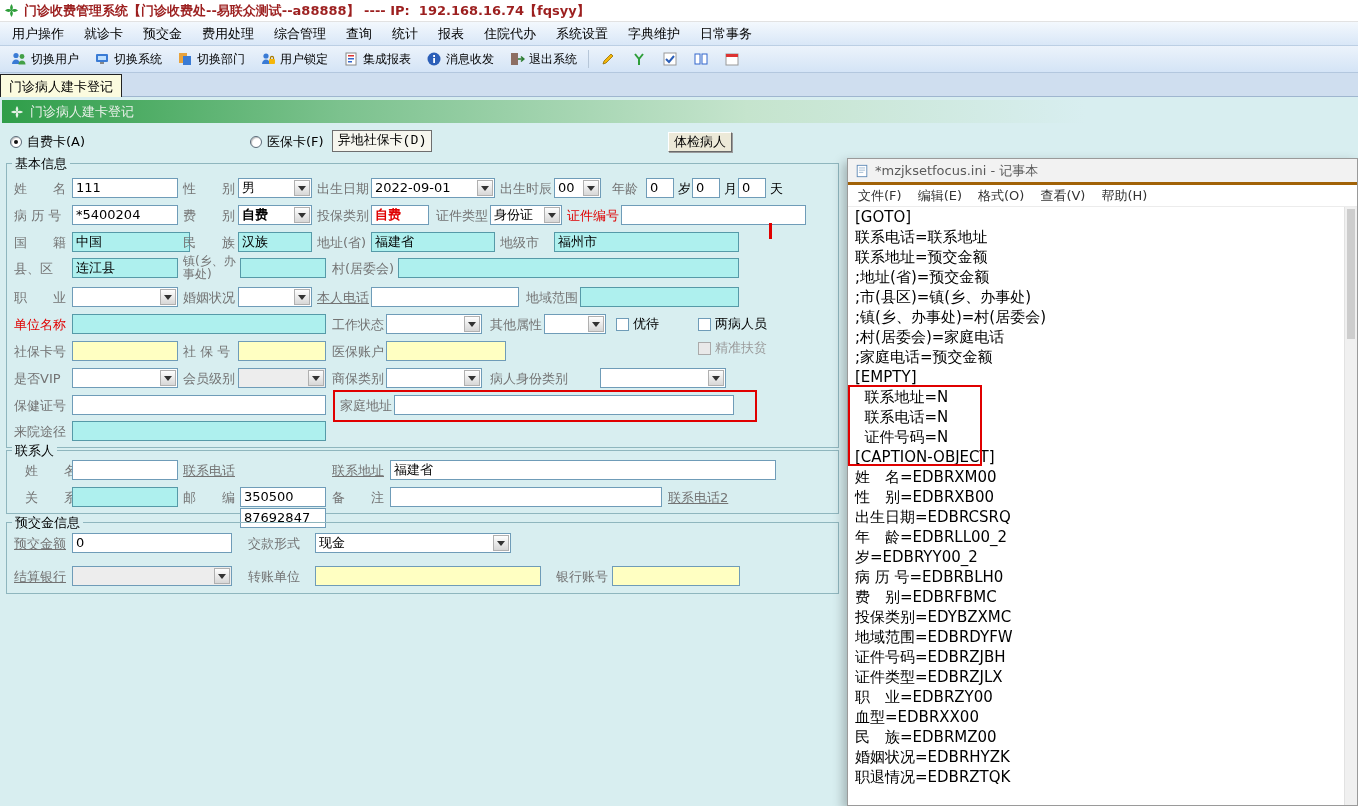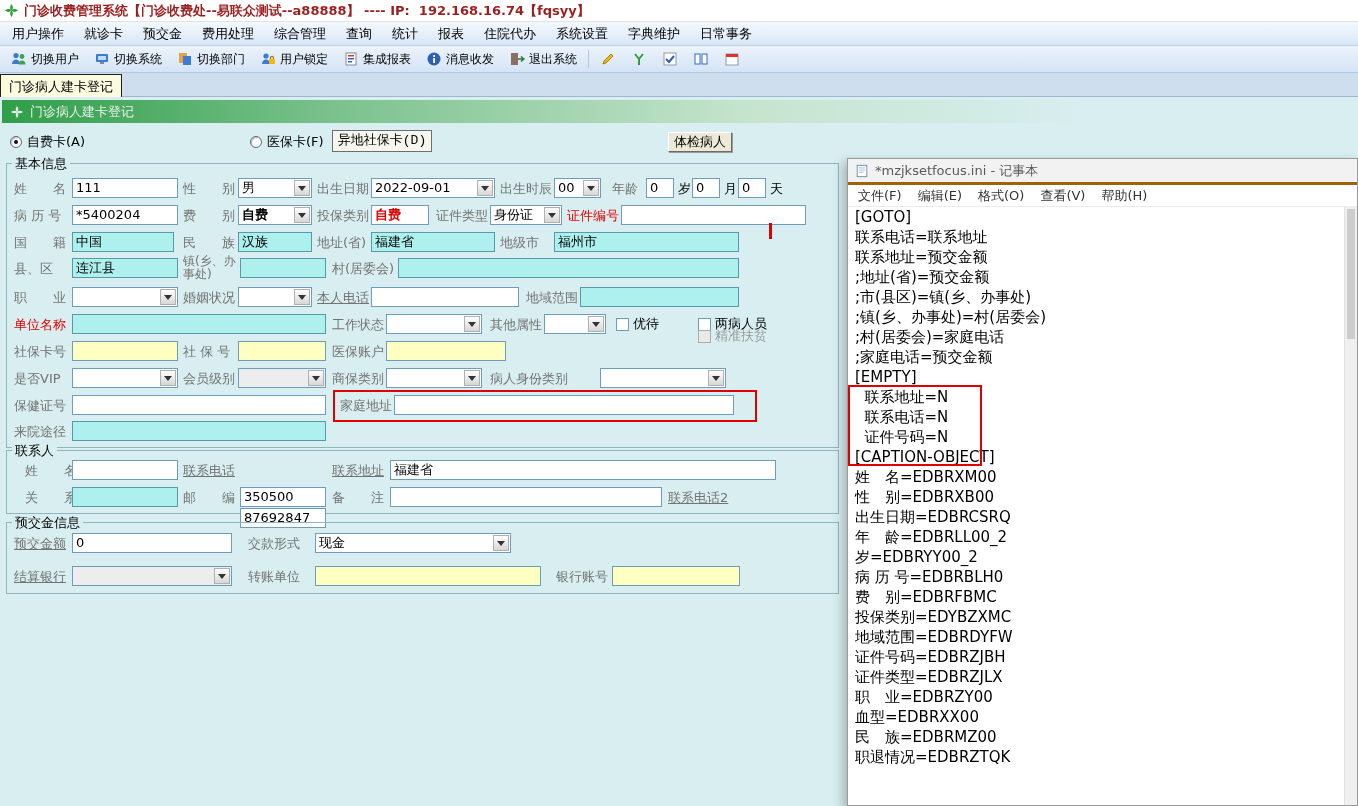--- a/index.html
+++ b/index.html
@@ -237,21 +237,21 @@
   <div class="f-sel" style="left:238px;top:108px;width:74px;font-weight:bold;"><span>自费</span><span class="arrow"></span></div>
   <span class="f-lbl" style="left:317px;top:108px;">投保类别</span>
   <div class="f-inp redtxt" style="left:371px;top:108px;width:58px;">自费</div>
   <span class="f-lbl" style="left:436px;top:108px;">证件类型</span>
   <div class="f-sel" style="left:490px;top:108px;width:72px;"><span>身份证</span><span class="arrow"></span></div>
   <span class="f-lbl red" style="left:567px;top:108px;">证件编号</span>
   <div class="f-inp" style="left:621px;top:108px;width:185px;"></div>
   <div class="red-caret" style="left:769px;top:126px;"></div>
 
   <span class="f-lbl" style="left:14px;top:135px;">国　　籍</span>
-  <div class="f-inp cyan" style="left:72px;top:135px;width:102px;">中国</div>
+  <div class="f-inp cyan" style="left:72px;top:135px;width:118px;">中国</div>
   <span class="f-lbl" style="left:183px;top:135px;">民　　族</span>
   <div class="f-inp cyan" style="left:238px;top:135px;width:74px;">汉族</div>
   <span class="f-lbl" style="left:317px;top:135px;">地址(省)</span>
   <div class="f-inp cyan" style="left:371px;top:135px;width:124px;">福建省</div>
   <span class="f-lbl" style="left:500px;top:135px;">地级市</span>
   <div class="f-inp cyan" style="left:554px;top:135px;width:185px;">福州市</div>
 
   <span class="f-lbl" style="left:14px;top:161px;">县、区</span>
   <div class="f-inp cyan" style="left:72px;top:161px;width:106px;">连江县</div>
   <span class="f-lbl two-line" style="left:183px;top:158px;">镇(乡、办事处)</span>
@@ -276,21 +276,21 @@
   <div class="f-sel" style="left:544px;top:217px;width:62px;"><span></span><span class="arrow"></span></div>
   <div class="f-chk" style="left:616px;top:217px;"><span class="chk-box"></span><span>优待</span></div>
   <div class="f-chk" style="left:698px;top:217px;"><span class="chk-box"></span><span>两病人员</span></div>
 
   <span class="f-lbl" style="left:14px;top:244px;">社保卡号</span>
   <div class="f-inp yellow" style="left:72px;top:244px;width:106px;"></div>
   <span class="f-lbl" style="left:183px;top:244px;">社 保 号</span>
   <div class="f-inp yellow" style="left:238px;top:244px;width:88px;"></div>
   <span class="f-lbl" style="left:332px;top:244px;">医保账户</span>
   <div class="f-inp yellow" style="left:386px;top:244px;width:120px;"></div>
-  <div class="f-chk dis" style="left:698px;top:229px;"><span class="chk-box"></span><span>精准扶贫</span></div>
+  <div class="f-chk dis" style="left:698px;top:241px;"><span class="chk-box"></span><span>精准扶贫</span></div>
 
   <span class="f-lbl" style="left:14px;top:271px;">是否VIP</span>
   <div class="f-sel" style="left:72px;top:271px;width:106px;"><span></span><span class="arrow"></span></div>
   <span class="f-lbl" style="left:183px;top:271px;">会员级别</span>
   <div class="f-sel dis" style="left:238px;top:271px;width:88px;"><span></span><span class="arrow"></span></div>
   <span class="f-lbl" style="left:332px;top:271px;">商保类别</span>
   <div class="f-sel" style="left:386px;top:271px;width:96px;"><span></span><span class="arrow"></span></div>
   <span class="f-lbl" style="left:490px;top:271px;">病人身份类别</span>
   <div class="f-sel" style="left:600px;top:271px;width:126px;"><span></span><span class="arrow"></span></div>
 
@@ -407,20 +407,21 @@
       <div class="np-line">证件号码=EDBRZJBH</div>
 
       <div class="np-line">证件类型=EDBRZJLX</div>
 
       <div class="np-line">职　业=EDBRZY00</div>
 
       <div class="np-line">血型=EDBRXX00</div>
 
       <div class="np-line">民　族=EDBRMZ00</div>
 
+      <div class="np-line">婚姻状况=EDBRHYZK</div>
 
       <div class="np-line">职退情况=EDBRZTQK</div>
     </div>
     <div class="redbox" style="left:0px;top:178px;width:134px;height:81px;"></div>
     <div class="np-scrollbar">
       <div class="np-thumb"></div>
     </div>
   </div>
 </div>
 

